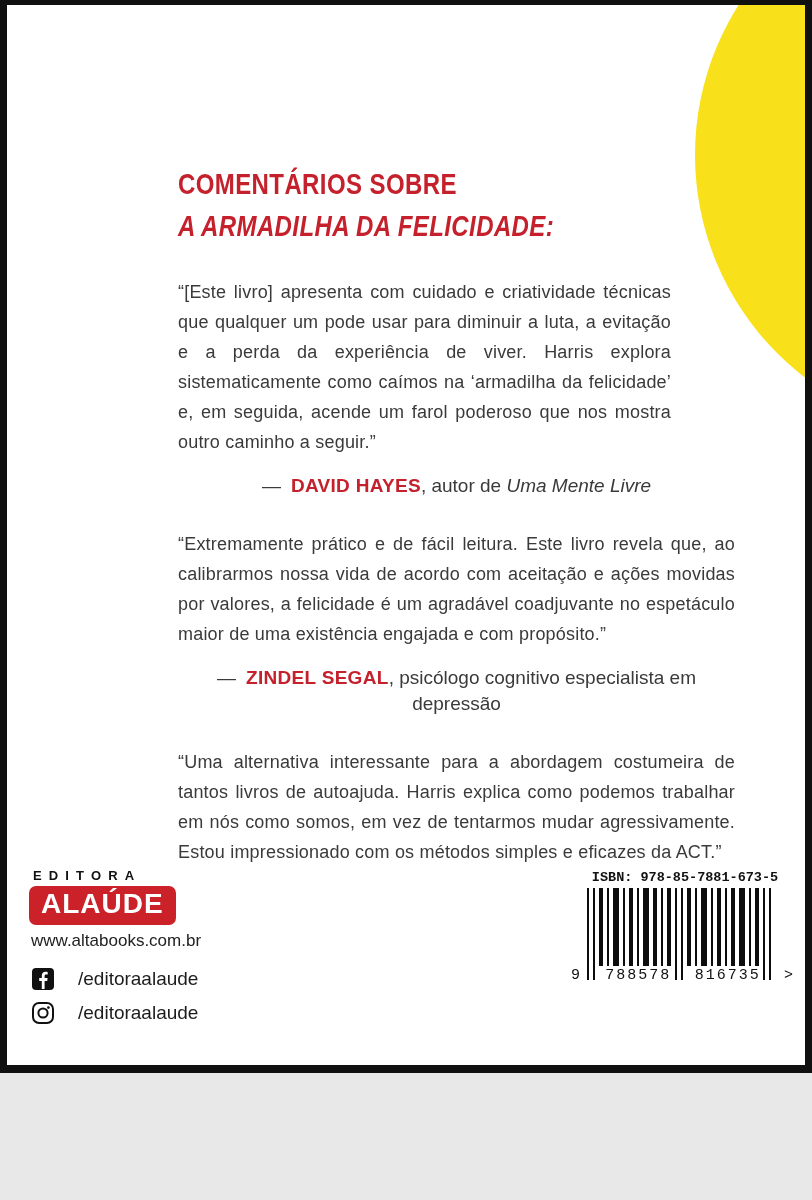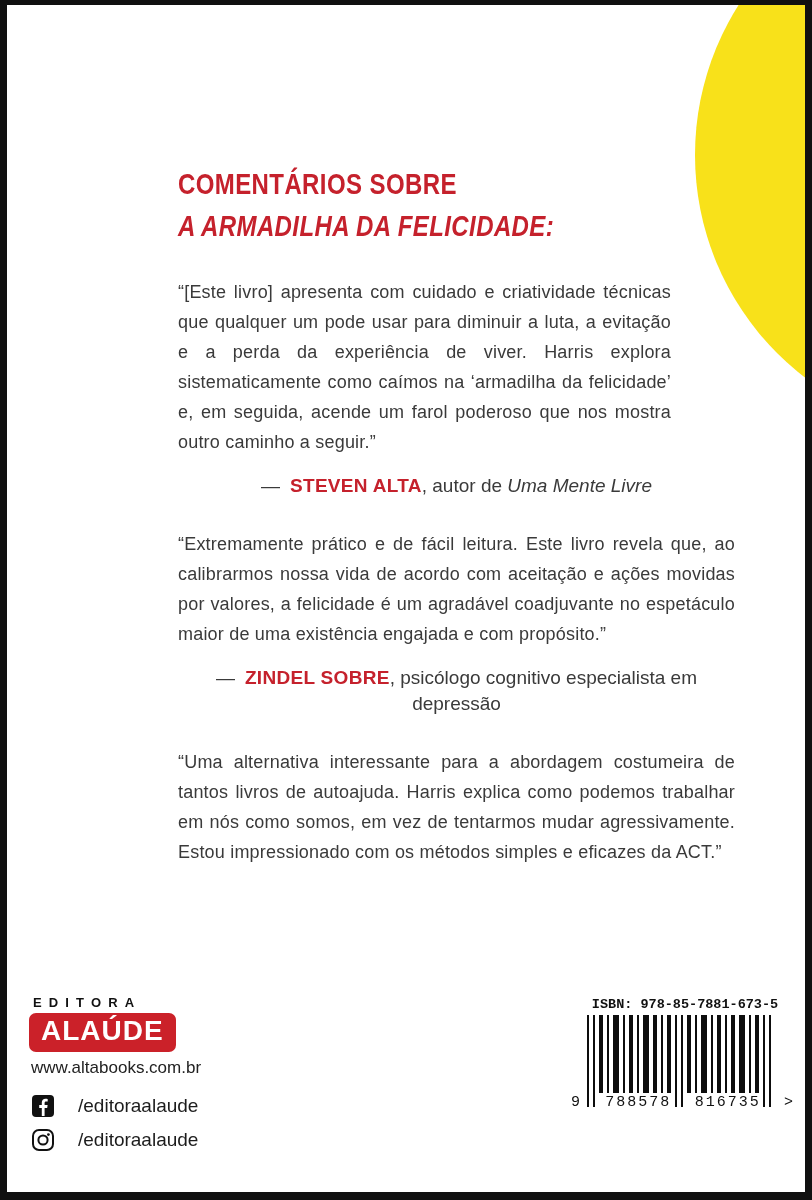--- a/index.html
+++ b/index.html
@@ -1,18 +1,18 @@
 <!DOCTYPE html>
 <html><head>
 <meta charset="utf-8">
 <style>
   html,body{margin:0;padding:0;background:#e8e8e8;}
   .page{
     position:relative;
-    width:812px;height:1200px;
+    width:812px;height:1073px;
     box-sizing:border-box;
     background:#ffffff;
     border-top:5px solid #101010;
     border-left:7px solid #101010;
     border-right:7px solid #101010;
     border-bottom:8px solid #101010;
     overflow:hidden;
     font-family:"Liberation Sans", sans-serif;
   }
   .yellow-circle{
@@ -104,26 +104,26 @@
   <div class="yellow-circle"></div>
 
   <div class="content">
     <h1 class="heading">
       <span class="cond line1">COMENTÁRIOS SOBRE</span><br>
       <span class="cond line2">A ARMADILHA DA FELICIDADE:</span>
     </h1>
 
     <p class="quote narrow">“[Este livro] apresenta com cuidado e criatividade técnicas que qualquer um pode usar para diminuir a luta, a evitação e a perda da experiência de viver. Harris explora sistematicamente como caímos na ‘armadilha da felicidade’ e, em seguida, acende um farol poderoso que nos mostra outro caminho a seguir.”</p>
     <p class="attrib">
-      <span class="dash">—</span><span class="name">STEVEN ALTA</span><span class="rest">, autor de </span><span class="work">Uma Mente Livre</span>
+      <span class="dash">—</span><span class="name">DAVID HAYES</span><span class="rest">, autor de </span><span class="work">Uma Mente Livre</span>
     </p>
 
     <p class="quote">“Extremamente prático e de fácil leitura. Este livro revela que, ao calibrarmos nossa vida de acordo com aceitação e ações movidas por valores, a felicidade é um agradável coadjuvante no espetáculo maior de uma existência engajada e com propósito.”</p>
     <p class="attrib">
-      <span class="dash">—</span><span class="name">ZINDEL SOBRE</span><span class="rest">, psicólogo cognitivo especialista em depressão</span><span class="work"></span>
+      <span class="dash">—</span><span class="name">ZINDEL SEGAL</span><span class="rest">, psicólogo cognitivo especialista em depressão</span><span class="work"></span>
     </p>
 
     <p class="quote">“Uma alternativa interessante para a abordagem costumeira de tantos livros de autoajuda. Harris explica como podemos trabalhar em nós como somos, em vez de tentarmos mudar agressivamente. Estou impressionado com os métodos simples e eficazes da ACT.”</p>
   </div>
 
   <div class="footer">
 
     <div class="publisher-block">
       <div class="editora-label">EDITORA</div>
       <div class="alaude-box">ALAÚDE</div>

